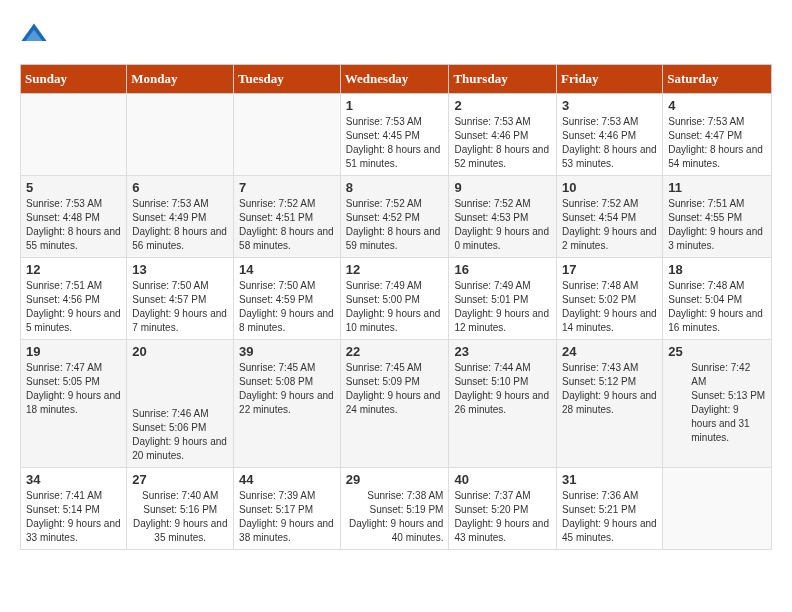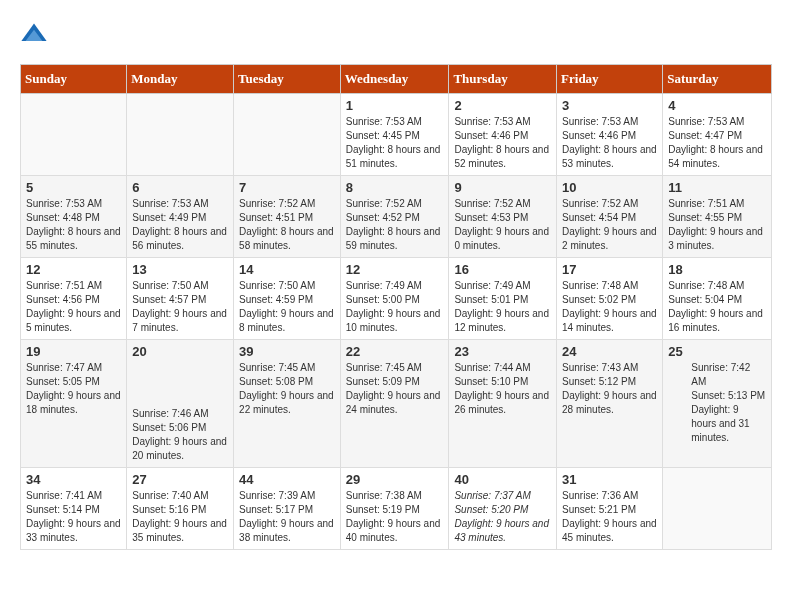--- a/index.html
+++ b/index.html
@@ -292,39 +292,39 @@
       </tr>
       <tr>
         <td>
           <span class="day-num">34</span>
           <div class="day-info" style="white-space: pre-line;">Sunrise: 7:41 AM
 Sunset: 5:14 PM
 Daylight: 9 hours and 33 minutes.</div>
         </td>
         <td>
           <span class="day-num">27</span>
-          <div class="day-info" style="white-space: pre-line;">Sunrise: 7:40 AM
+          <div class="day-info" style="white-space: pre-line; text-align: center;">Sunrise: 7:40 AM
 Sunset: 5:16 PM
 Daylight: 9 hours and 35 minutes.</div>
         </td>
         <td>
           <span class="day-num">44</span>
           <div class="day-info" style="white-space: pre-line;">Sunrise: 7:39 AM
 Sunset: 5:17 PM
 Daylight: 9 hours and 38 minutes.</div>
         </td>
         <td>
           <span class="day-num">29</span>
-          <div class="day-info" style="white-space: pre-line;">Sunrise: 7:38 AM
+          <div class="day-info" style="white-space: pre-line; text-align: right;">Sunrise: 7:38 AM
 Sunset: 5:19 PM
 Daylight: 9 hours and 40 minutes.</div>
         </td>
         <td>
           <span class="day-num">40</span>
-          <div class="day-info" style="white-space: pre-line; font-style: italic;">Sunrise: 7:37 AM
+          <div class="day-info" style="white-space: pre-line;">Sunrise: 7:37 AM
 Sunset: 5:20 PM
 Daylight: 9 hours and 43 minutes.</div>
         </td>
         <td>
           <span class="day-num">31</span>
           <div class="day-info" style="white-space: pre-line;">Sunrise: 7:36 AM
 Sunset: 5:21 PM
 Daylight: 9 hours and 45 minutes.</div>
         </td>
         <td class="empty"></td>

